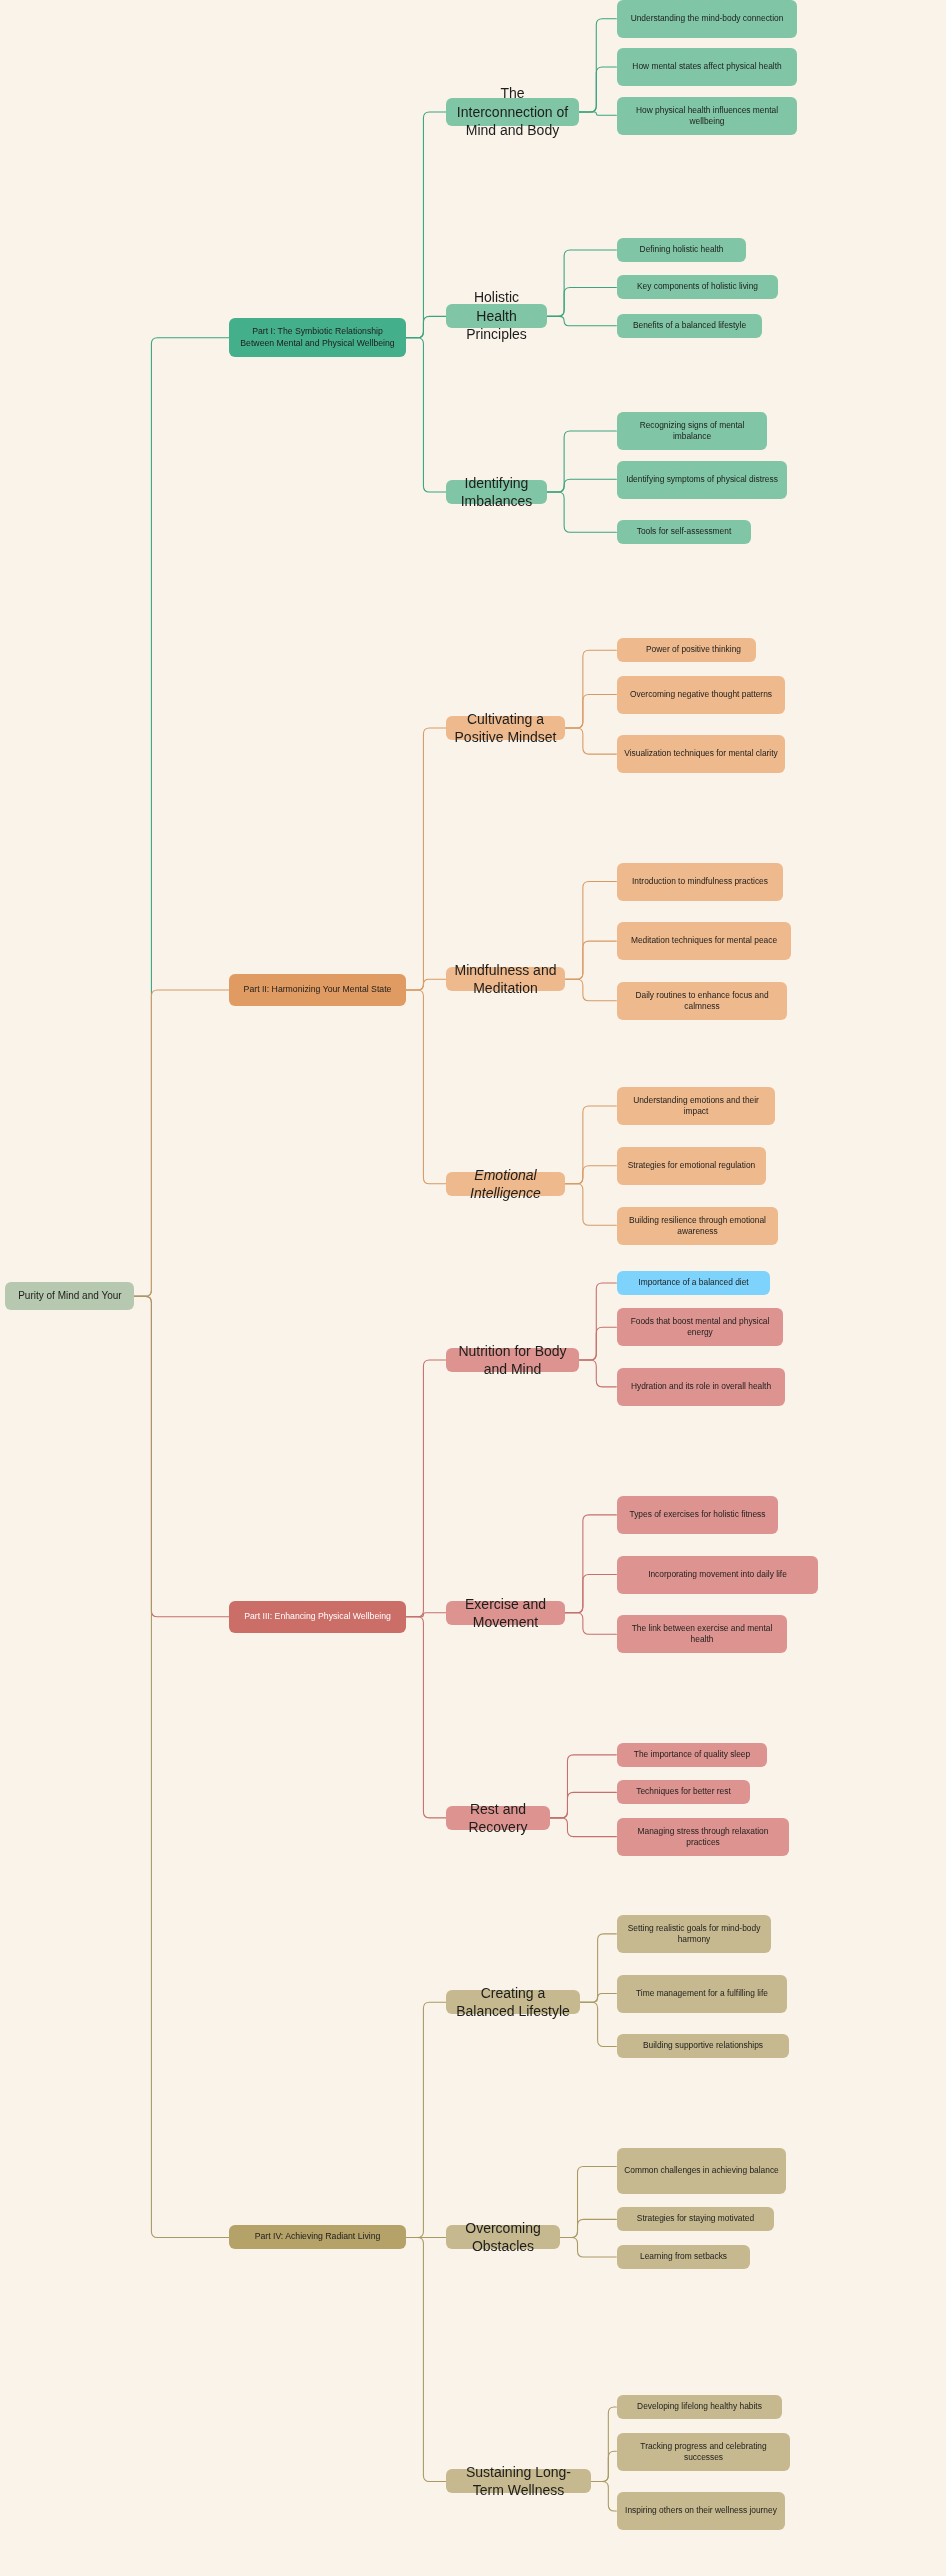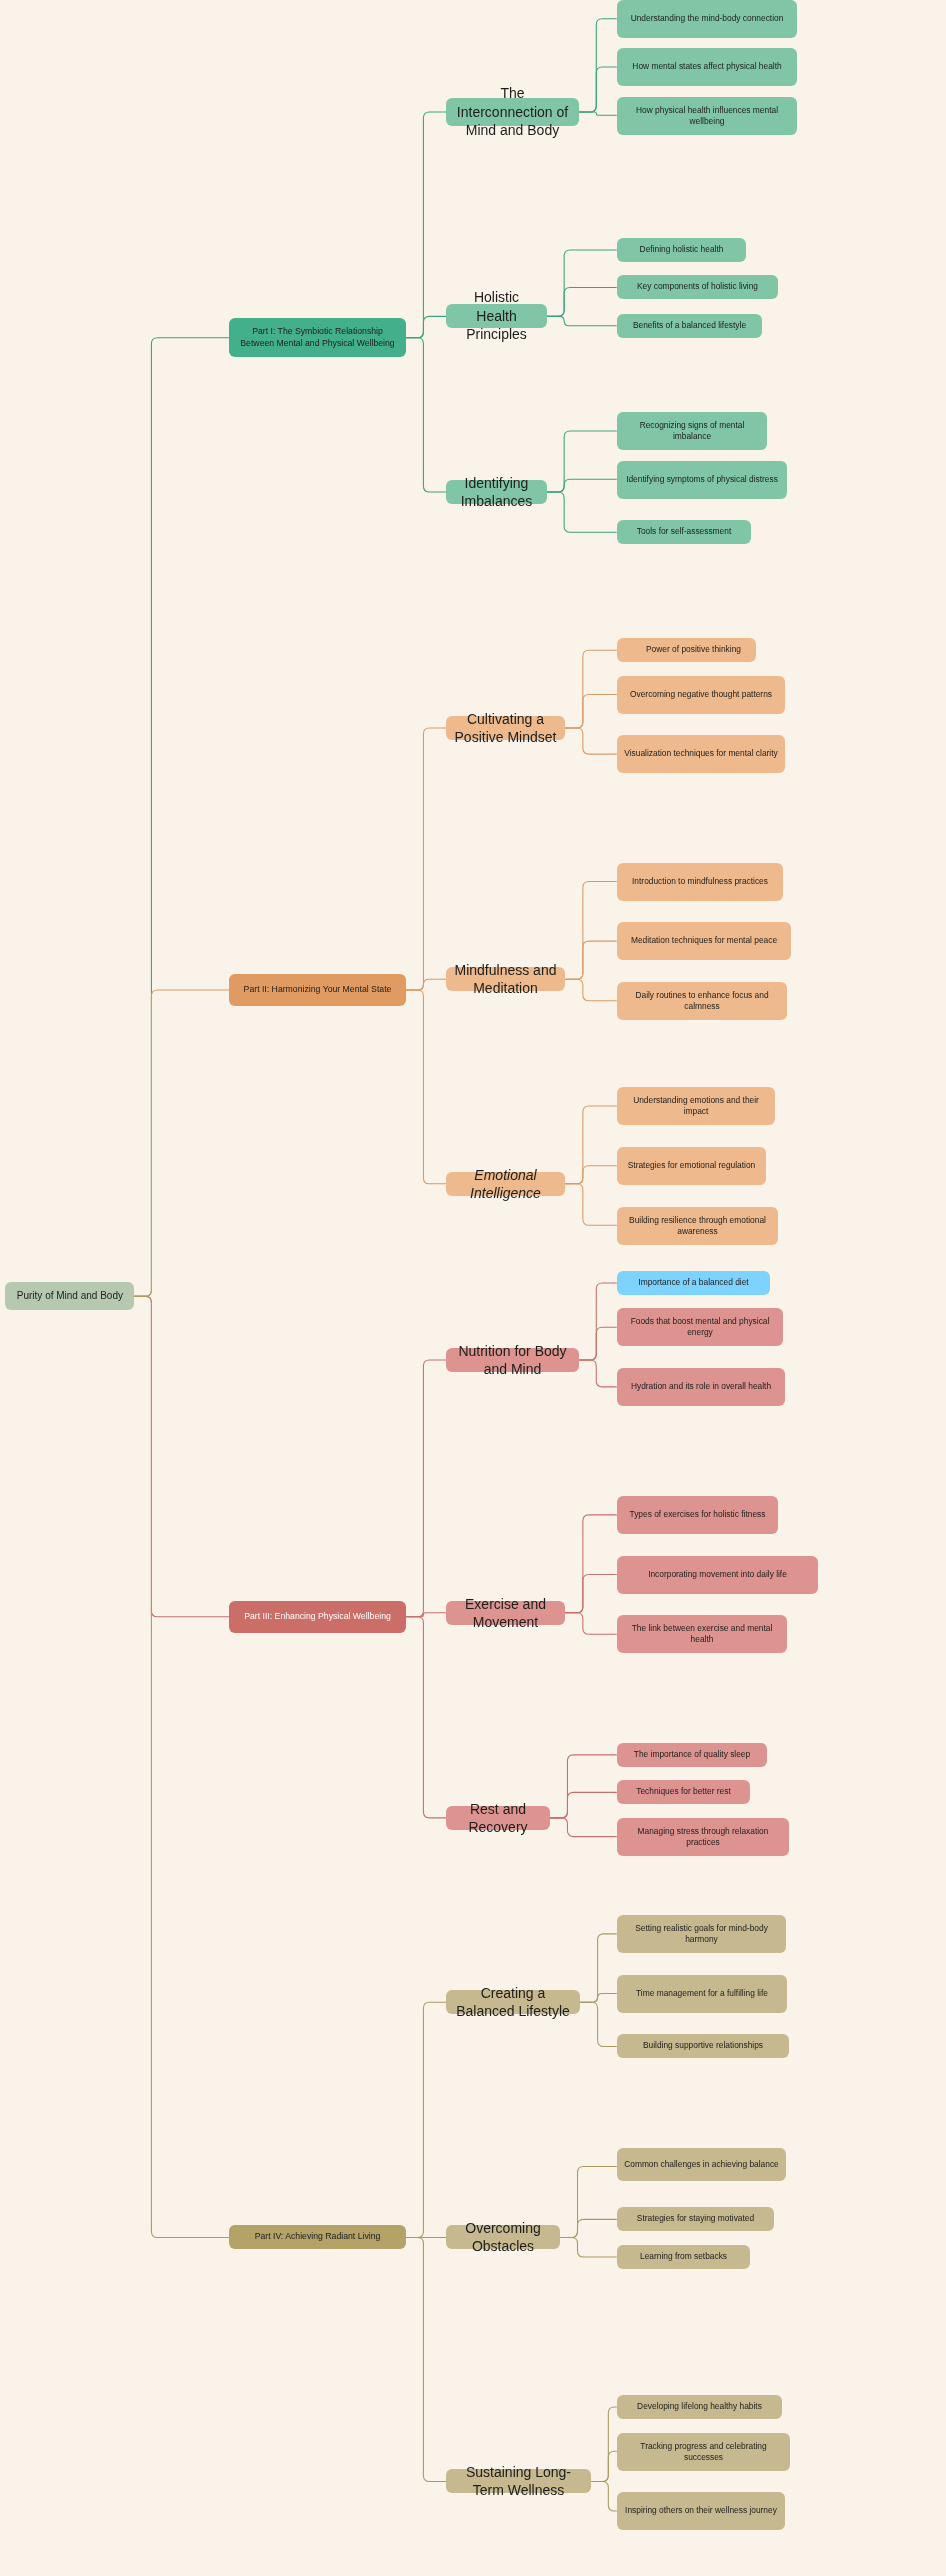--- a/index.html
+++ b/index.html
@@ -79,21 +79,21 @@
       <path d="M 606 3338 L 666 3338" fill="none" stroke="#a99a63" stroke-width="1.6" stroke-linecap="round"></path>
       <path d="M 836 3338 L 853 3338 Q 862 3338 862 3329 L 862 3241 Q 862 3232 871 3232 L 920 3232" fill="none" stroke="#a99a63" stroke-width="1.6" stroke-linecap="round"></path>
       <path d="M 836 3338 L 853 3338 Q 862 3338 862 3329 L 862 3320 Q 862 3311 871 3311 L 920 3311" fill="none" stroke="#a99a63" stroke-width="1.6" stroke-linecap="round"></path>
       <path d="M 836 3338 L 853 3338 Q 862 3338 862 3347 L 862 3358 Q 862 3367 871 3367 L 920 3367" fill="none" stroke="#a99a63" stroke-width="1.6" stroke-linecap="round"></path>
       <path d="M 606 3338 L 623 3338 Q 632 3338 632 3347 L 632 3693 Q 632 3702 641 3702 L 666 3702" fill="none" stroke="#a99a63" stroke-width="1.6" stroke-linecap="round"></path>
       <path d="M 882 3702 L 899 3702 Q 908 3702 908 3693 L 908 3600 Q 908 3591 917 3591 L 920 3591" fill="none" stroke="#a99a63" stroke-width="1.6" stroke-linecap="round"></path>
       <path d="M 882 3702 L 899 3702 Q 908 3702 908 3693 L 908 3666 Q 908 3657 917 3657 L 920 3657" fill="none" stroke="#a99a63" stroke-width="1.6" stroke-linecap="round"></path>
       <path d="M 882 3702 L 899 3702 Q 908 3702 908 3711 L 908 3737 Q 908 3746 917 3746 L 920 3746" fill="none" stroke="#a99a63" stroke-width="1.6" stroke-linecap="round"></path>
     </svg>
   <div id="nodes">
-      <div class="node root" style="left: 5.4px; top: 1282px; width: 129px; height: 28px; background: rgb(182, 201, 176); color: rgb(29, 29, 27);">Purity of Mind and Body</div>
+      <div class="node root" style="left: 5.4px; top: 1282px; width: 129px; height: 28px; background: rgb(182, 201, 176); color: rgb(29, 29, 27);">Purity of Mind and Your</div>
       <div class="node l1" style="left: 229px; top: 318px; width: 177px; height: 39px; background: rgb(68, 176, 139); color: rgb(29, 29, 27);">Part I: The Symbiotic Relationship Between Mental and Physical Wellbeing</div>
       <div class="node l2" style="left: 446px; top: 98px; width: 133px; height: 28px; background: rgb(128, 198, 166); color: rgb(29, 29, 27);">The Interconnection of Mind and Body</div>
       <div class="node l3" style="left: 617px; top: 0px; width: 180px; height: 38px; background: rgb(128, 198, 166); color: rgb(29, 29, 27);">Understanding the mind-body connection</div>
       <div class="node l3" style="left: 617px; top: 48px; width: 180px; height: 38px; background: rgb(128, 198, 166); color: rgb(29, 29, 27);">How mental states affect physical health</div>
       <div class="node l3" style="left: 617px; top: 97px; width: 180px; height: 38px; background: rgb(128, 198, 166); color: rgb(29, 29, 27);">How physical health influences mental wellbeing</div>
       <div class="node l2" style="left: 446px; top: 304px; width: 101px; height: 24px; background: rgb(128, 198, 166); color: rgb(29, 29, 27);">Holistic Health Principles</div>
       <div class="node l3" style="left: 617px; top: 238px; width: 129px; height: 24px; background: rgb(128, 198, 166); color: rgb(29, 29, 27);">Defining holistic health</div>
       <div class="node l3" style="left: 617px; top: 275px; width: 161px; height: 24px; background: rgb(128, 198, 166); color: rgb(29, 29, 27);">Key components of holistic living</div>
       <div class="node l3" style="left: 617px; top: 314px; width: 145px; height: 24px; background: rgb(128, 198, 166); color: rgb(29, 29, 27);">Benefits of a balanced lifestyle</div>
       <div class="node l2" style="left: 446px; top: 480px; width: 101px; height: 24px; background: rgb(128, 198, 166); color: rgb(29, 29, 27);">Identifying Imbalances</div>
@@ -121,25 +121,25 @@
       <div class="node l2" style="left: 446px; top: 1601px; width: 119px; height: 24px; background: rgb(221, 148, 144); color: rgb(29, 29, 27);">Exercise and Movement</div>
       <div class="node l3" style="left: 617px; top: 1496px; width: 161px; height: 38px; background: rgb(221, 148, 144); color: rgb(29, 29, 27);">Types of exercises for holistic fitness</div>
       <div class="node l3" style="left: 617px; top: 1556px; width: 201px; height: 38px; background: rgb(221, 148, 144); color: rgb(29, 29, 27);">Incorporating movement into daily life</div>
       <div class="node l3" style="left: 617px; top: 1615px; width: 170px; height: 38px; background: rgb(221, 148, 144); color: rgb(29, 29, 27);">The link between exercise and mental health</div>
       <div class="node l2" style="left: 446px; top: 1806px; width: 104px; height: 24px; background: rgb(221, 148, 144); color: rgb(29, 29, 27);">Rest and Recovery</div>
       <div class="node l3" style="left: 617px; top: 1743px; width: 150px; height: 24px; background: rgb(221, 148, 144); color: rgb(29, 29, 27);">The importance of quality sleep</div>
       <div class="node l3" style="left: 617px; top: 1780px; width: 133px; height: 24px; background: rgb(221, 148, 144); color: rgb(29, 29, 27);">Techniques for better rest</div>
       <div class="node l3" style="left: 617px; top: 1818px; width: 172px; height: 38px; background: rgb(221, 148, 144); color: rgb(29, 29, 27);">Managing stress through relaxation practices</div>
       <div class="node l1" style="left: 229px; top: 2225px; width: 177px; height: 24px; background: rgb(180, 162, 105); color: rgb(29, 29, 27);">Part IV: Achieving Radiant Living</div>
       <div class="node l2" style="left: 446px; top: 1990px; width: 134px; height: 24px; background: rgb(198, 185, 143); color: rgb(29, 29, 27);">Creating a Balanced Lifestyle</div>
-      <div class="node l3" style="left: 617px; top: 1915px; width: 169px; height: 38px; background: rgb(198, 185, 143); color: rgb(29, 29, 27);">Setting realistic goals for mind-body harmony</div>
+      <div class="node l3" style="left: 617px; top: 1915px; width: 154px; height: 38px; background: rgb(198, 185, 143); color: rgb(29, 29, 27);">Setting realistic goals for mind-body harmony</div>
       <div class="node l3" style="left: 617px; top: 1975px; width: 170px; height: 38px; background: rgb(198, 185, 143); color: rgb(29, 29, 27);">Time management for a fulfilling life</div>
       <div class="node l3" style="left: 617px; top: 2034px; width: 172px; height: 24px; background: rgb(198, 185, 143); color: rgb(29, 29, 27);">Building supportive relationships</div>
       <div class="node l2" style="left: 446px; top: 2225px; width: 114px; height: 24px; background: rgb(198, 185, 143); color: rgb(29, 29, 27);">Overcoming Obstacles</div>
-      <div class="node l3" style="left: 617px; top: 2148px; width: 169px; height: 33px; background: rgb(198, 185, 143); color: rgb(29, 29, 27);">Common challenges in achieving balance</div>
+      <div class="node l3" style="left: 617px; top: 2148px; width: 169px; height: 46px; background: rgb(198, 185, 143); color: rgb(29, 29, 27);">Common challenges in achieving balance</div>
       <div class="node l3" style="left: 617px; top: 2207px; width: 157px; height: 24px; background: rgb(198, 185, 143); color: rgb(29, 29, 27);">Strategies for staying motivated</div>
       <div class="node l3" style="left: 617px; top: 2245px; width: 133px; height: 24px; background: rgb(198, 185, 143); color: rgb(29, 29, 27);">Learning from setbacks</div>
       <div class="node l2" style="left: 446px; top: 2469px; width: 145px; height: 24px; background: rgb(198, 185, 143); color: rgb(29, 29, 27);">Sustaining Long-Term Wellness</div>
       <div class="node l3" style="left: 617px; top: 2395px; width: 165px; height: 24px; background: rgb(198, 185, 143); color: rgb(29, 29, 27);">Developing lifelong healthy habits</div>
       <div class="node l3" style="left: 617px; top: 2433px; width: 173px; height: 38px; background: rgb(198, 185, 143); color: rgb(29, 29, 27);">Tracking progress and celebrating successes</div>
       <div class="node l3" style="left: 617px; top: 2492px; width: 168px; height: 38px; background: rgb(198, 185, 143); color: rgb(29, 29, 27);">Inspiring others on their wellness journey</div>
     </div>
 </div>
 
 

